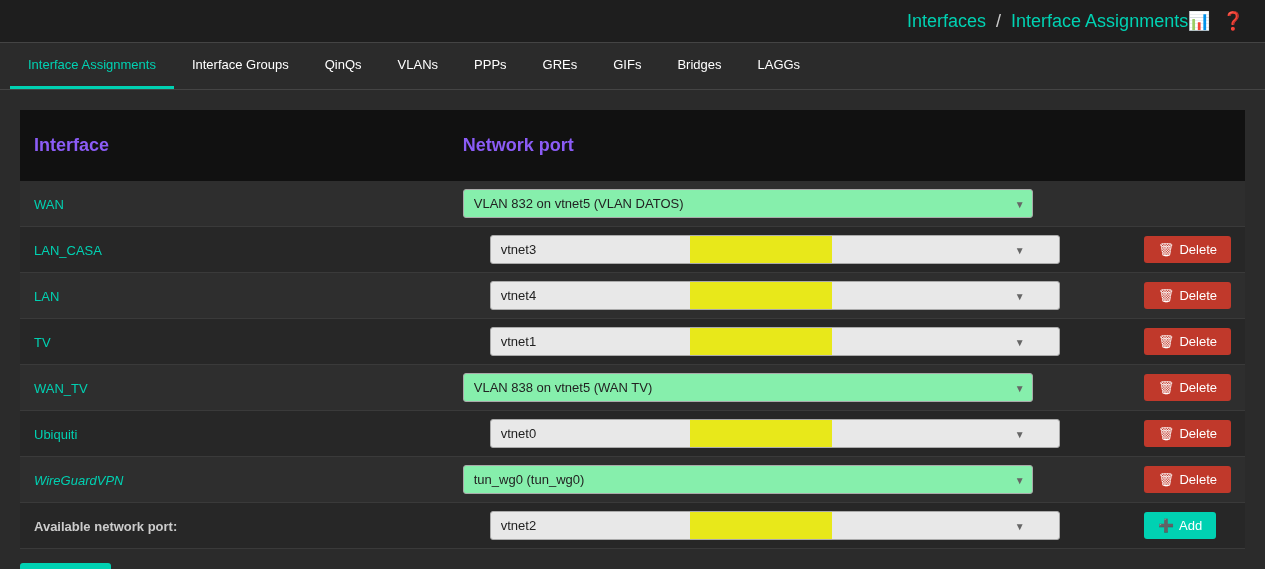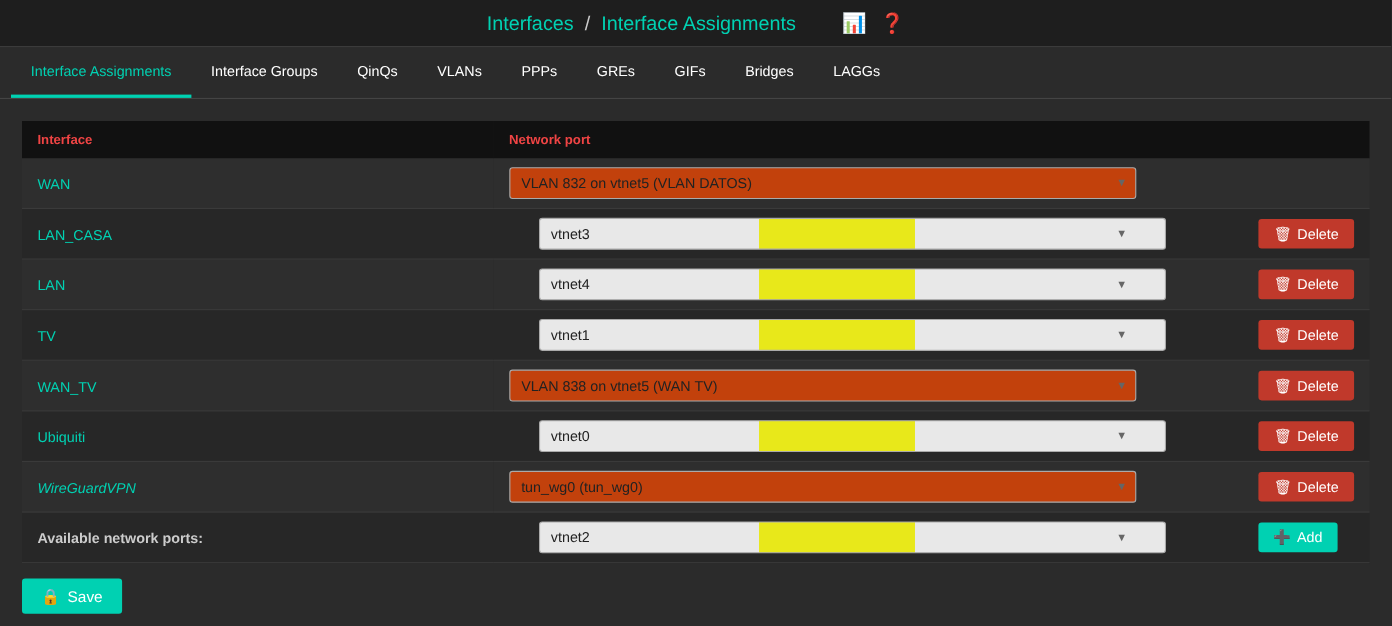--- a/index.html
+++ b/index.html
@@ -7,23 +7,22 @@
       background: #2b2b2b;
       font-family: Arial, sans-serif;
       font-size: 14px;
       color: #ccc;
     }
     .header {
       background: #1e1e1e;
       padding: 10px 20px;
       display: flex;
       align-items: center;
-      justify-content: center;
+      justify-content: flex-end;
       border-bottom: 1px solid #444;
-      gap: 42px;
     }
     .header-title {
       font-size: 18px;
       color: #ccc;
     }
     .header-title span {
       color: #00d1b2;
     }
     .header-icons {
       display: flex;
@@ -58,25 +57,25 @@
       padding: 20px;
     }
     table {
       width: 100%;
       border-collapse: collapse;
     }
     thead tr {
       background: #111;
     }
     thead th {
-      padding: 10px 14px;
+      padding: 25px 14px;
       text-align: left;
-      color: #ef4444;
+      color: #8b5cf6;
       font-weight: bold;
-      font-size: 12px;
+      font-size: 18px;
     }
     tbody tr {
       border-bottom: 1px solid #3a3a3a;
     }
     tbody tr:nth-child(odd) {
       background: #2e2e2e;
     }
     tbody tr:nth-child(even) {
       background: #272727;
     }
@@ -90,21 +89,21 @@
     }
     .select-wrapper {
       position: relative;
       display: inline-block;
       width: 100%;
       max-width: 570px;
     }
     select {
       width: 100%;
       padding: 6px 10px;
-      background: #c2410c;
+      background: #86efac;
       border: 1px solid #aaa;
       border-radius: 3px;
       font-size: 13px;
       color: #222;
       appearance: none;
       cursor: pointer;
     }
     select option {
       background: #fff;
       color: #222;
@@ -249,21 +248,21 @@
           </td>
         </tr>
         <tr>
           <td style="width: 35%; font-style: italic;"><span class="iface-name">WireGuardVPN</span></td>
           <td><div class="select-wrapper"><select><option>tun_wg0 (tun_wg0)</option></select><span class="chevron">▼</span></div></td>
           <td class="action-cell">
             <button class="btn-delete"><span>🗑</span> Delete</button>
           </td>
         </tr>
         <tr style="background: rgb(39, 39, 39);">
-          <td><span class="available-label">Available network ports:</span></td>
+          <td><span class="available-label">Available network port:</span></td>
           <td><div class="select-wrapper"><select class="select-highlight"><option>vtnet2</option></select><span class="chevron">▼</span></div></td>
           <td class="action-cell">
             <button class="btn-add"><span>➕</span> Add</button>
           </td>
         </tr>
       </tbody>
   </table>
 
   <button class="btn-save">
     <span>🔒</span>

